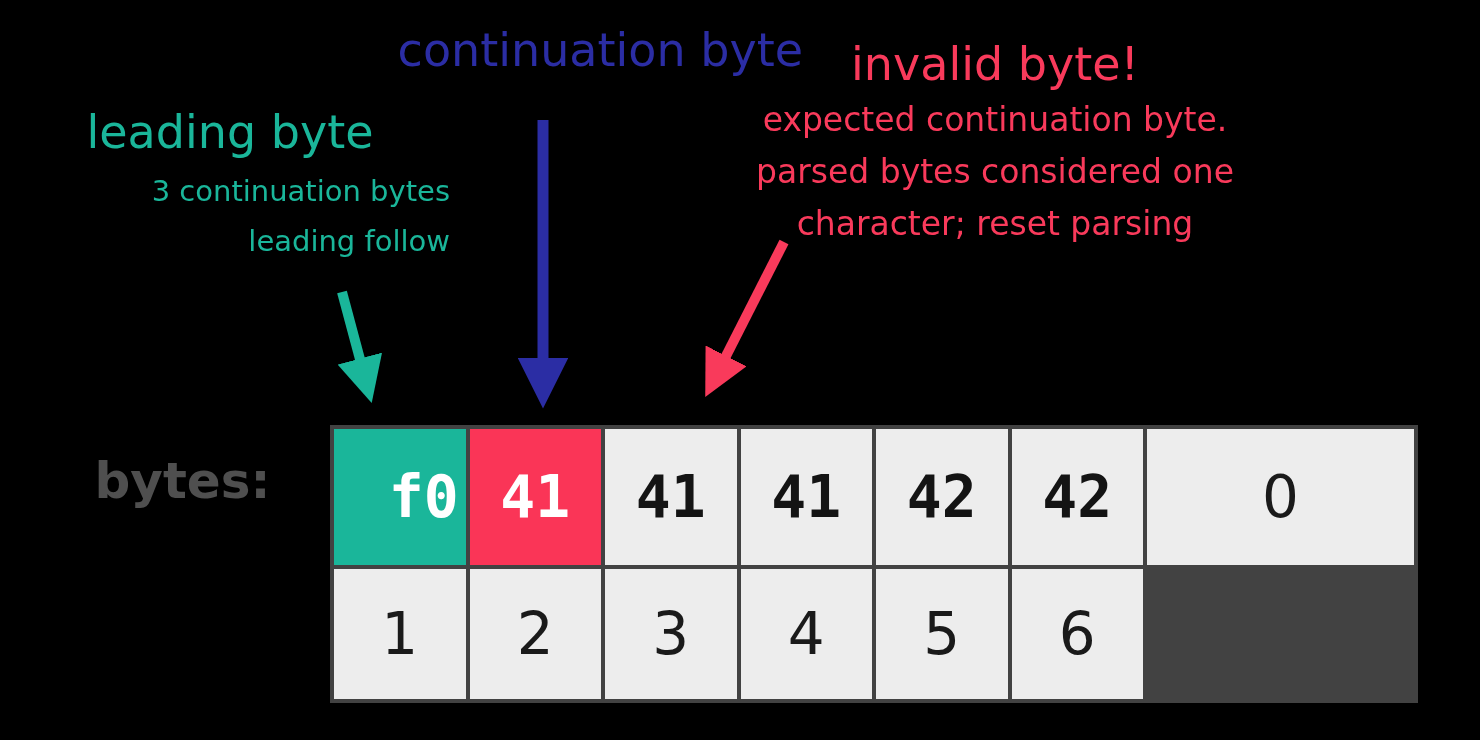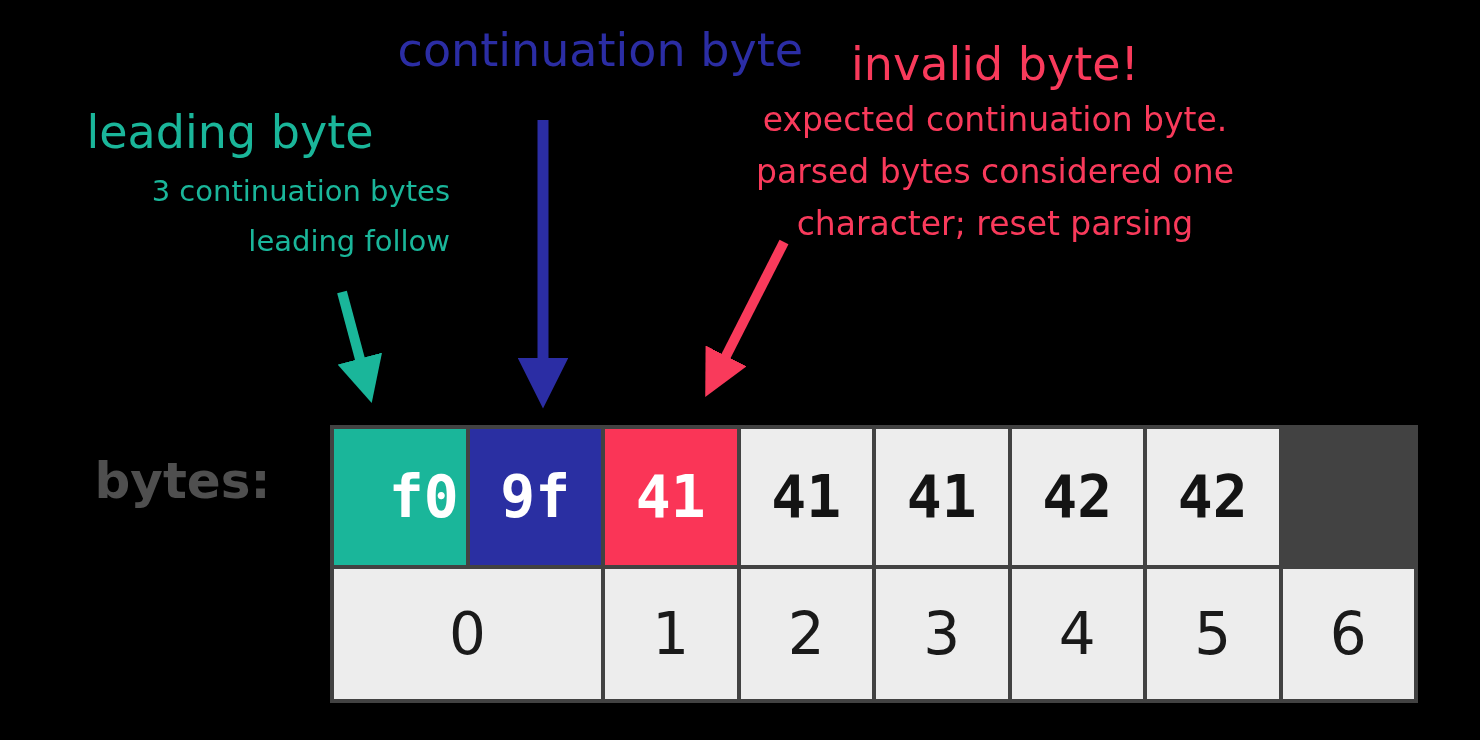--- a/index.html
+++ b/index.html
@@ -119,21 +119,20 @@
     <path d="M342,292 L361,363" stroke="var(--teal)" stroke-width="10" fill="none" marker-end="url(#ah-teal)"></path>
     <path d="M543,120 L543,363" stroke="var(--blue)" stroke-width="11" fill="none" marker-end="url(#ah-blue)"></path>
     <path d="M784,242 L724,360" stroke="var(--red)" stroke-width="10" fill="none" marker-end="url(#ah-red)"></path>
   </svg>
 
   <div class="row-label bytes-label">bytes:</div>
 
 
   <div class="byte-table">
       <div class="cell byte-cell leading">f0</div>
-      <div class="cell byte-cell continuation">9f</div>
       <div class="cell byte-cell invalid">41</div>
       <div class="cell byte-cell plain">41</div>
       <div class="cell byte-cell plain">41</div>
       <div class="cell byte-cell plain">42</div>
       <div class="cell byte-cell plain">42</div>
       <div class="cell index-cell" style="grid-column: span 2;">0</div>
       <div class="cell index-cell">1</div>
       <div class="cell index-cell">2</div>
       <div class="cell index-cell">3</div>
       <div class="cell index-cell">4</div>

